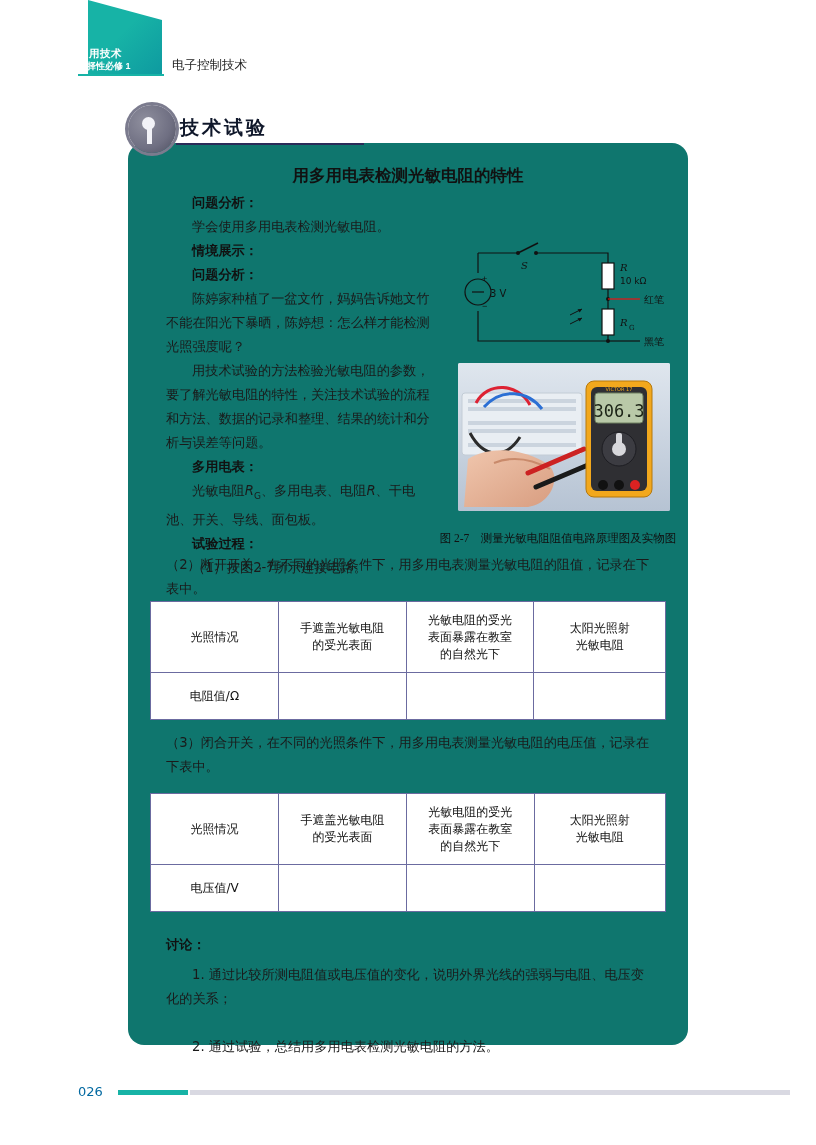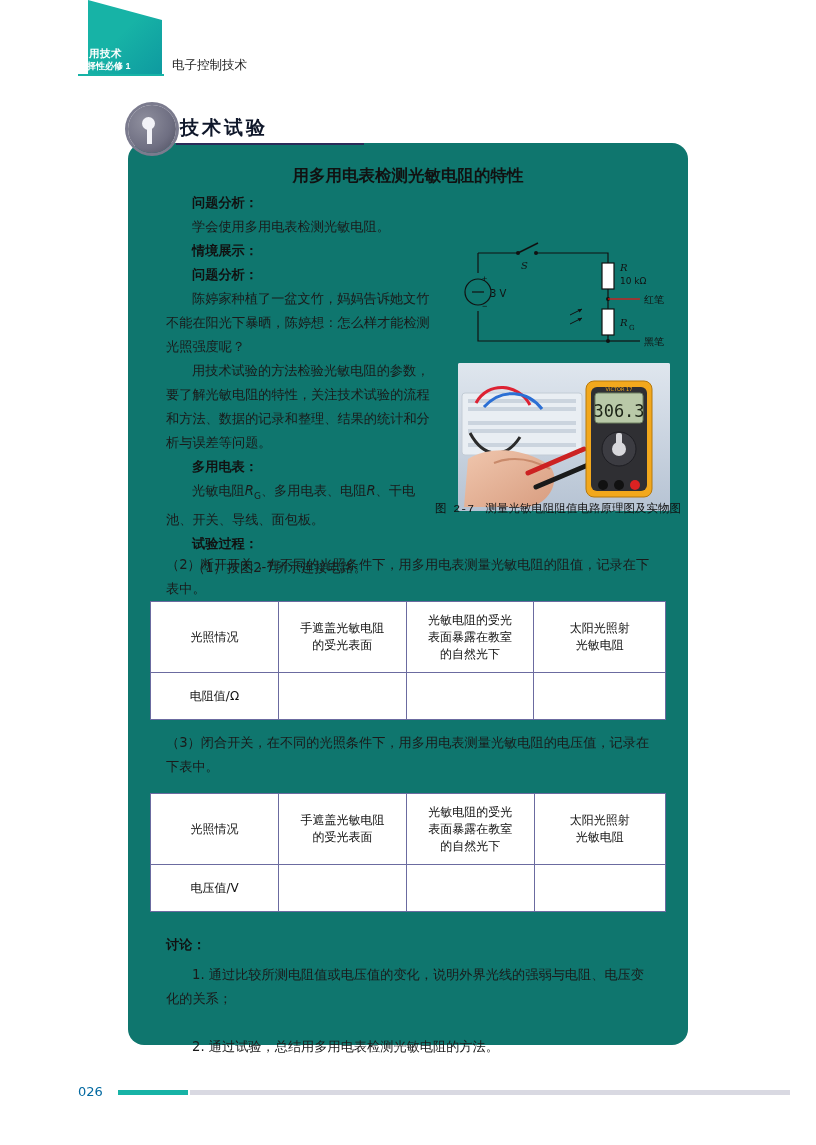--- a/index.html
+++ b/index.html
@@ -186,26 +186,26 @@
     top: 220px;
     width: 212px;
     height: 148px;
     border-radius: 2px;
     overflow: hidden;
     background: linear-gradient(180deg, #cfd8e4 0%, #b9c6d6 100%);
   }
   .fig-caption {
     position: absolute;
     left: 300px;
-    top: 358px;
+    top: 388px;
     width: 260px;
     text-align: center;
     font-size: 11.5px;
     color: #111;
-    font-family: Liberation Mono, monospace;
+    font-family: Liberation Serif, serif;
   }
 
   
   .fw {
     position: absolute;
     left: 38px;
     width: 490px;
     font-size: 13.2px;
     line-height: 24px;
     font-family: "DejaVu Sans", sans-serif;

